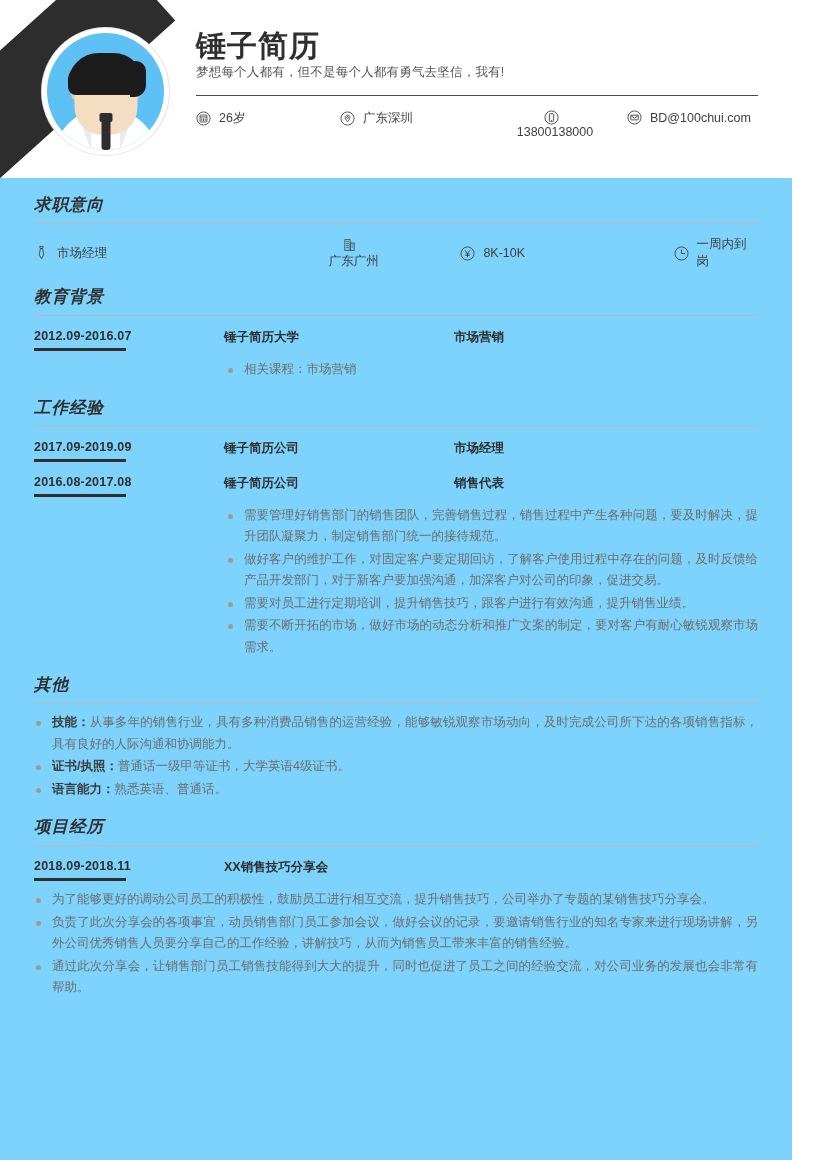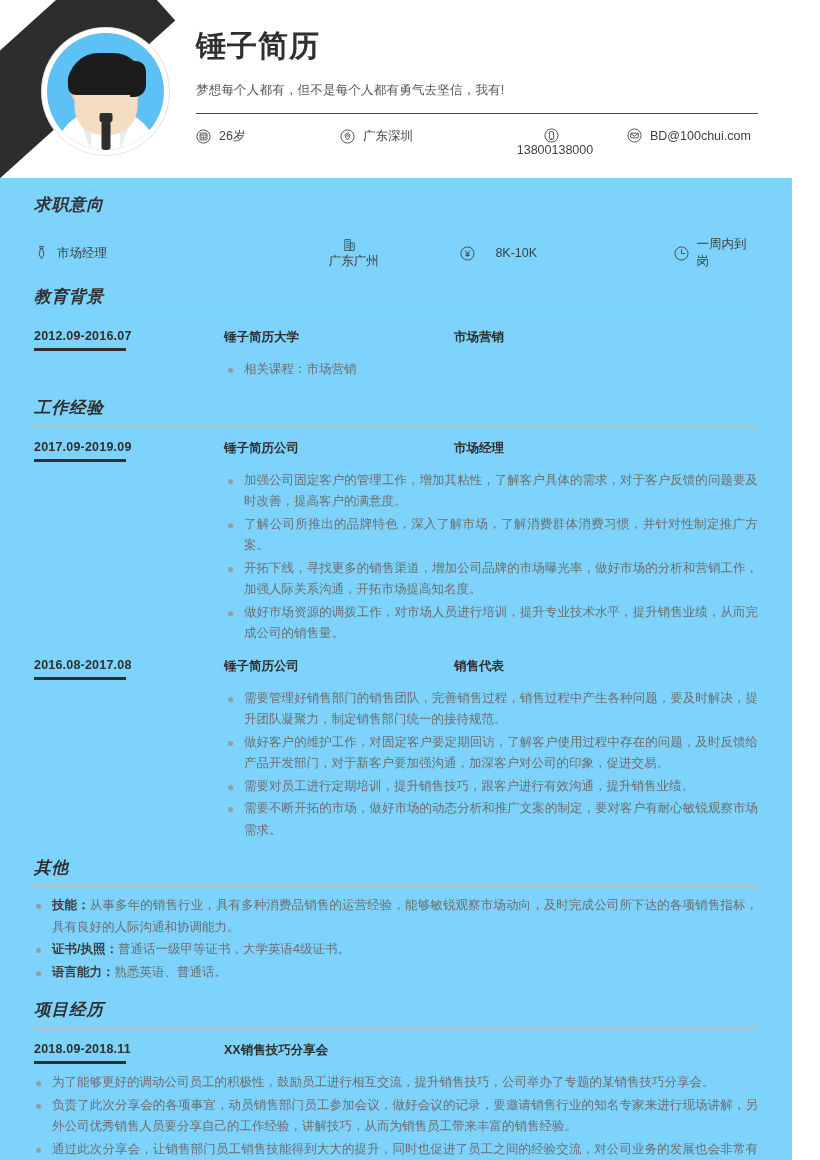--- a/index.html
+++ b/index.html
@@ -146,21 +146,20 @@
     right: 34px;
   }
   .hdr-name {
     font-size: 30px;
     font-weight: 700;
     color: #2f2f2f;
     letter-spacing: 1px;
     line-height: 1.2;
   }
   .hdr-slogan {
-    margin-top: 18px;
     font-size: 12.5px;
     color: #555555;
     letter-spacing: .2px;
   }
   .hdr-rule {
     margin-top: 14px;
     height: 1px;
     background: #4a4a4a;
     width: 100%;
   }
@@ -274,21 +273,21 @@
   }
   .intent {
     display: flex;
     align-items: center;
     font-size: 12.5px;
     color: #3f3f3f;
   }
   .intent .ii { margin-right: 8px; display: inline-flex; }
   .i-pos { width: 216px; }
   .i-city { width: 216px; flex-direction: column; }
-  .i-sal { width: 216px; gap: 12px; }
+  .i-sal { width: 216px; }
   .i-avail { width: auto; }
 
   svg { display: block; }
 </style>
 </head>
 <body>
 
 <div class="page">
 
   <div class="header">
@@ -456,26 +455,20 @@
       <div class="sec-line"></div>
 
       <div class="row-head">
         <div class="date">
           <div>2017.09-2019.09</div>
           <div class="date-u"></div>
         </div>
         <div class="org">锤子简历公司</div>
         <div class="role">市场经理</div>
       </div>
-      <ul class="bullets indent">
-        <li>加强公司固定客户的管理工作，增加其粘性，了解客户具体的需求，对于客户反馈的问题要及时改善，提高客户的满意度。</li>
-        <li>了解公司所推出的品牌特色，深入了解市场，了解消费群体消费习惯，并针对性制定推广方案。</li>
-        <li>开拓下线，寻找更多的销售渠道，增加公司品牌的市场曝光率，做好市场的分析和营销工作，加强人际关系沟通，开拓市场提高知名度。</li>
-        <li>做好市场资源的调拨工作，对市场人员进行培训，提升专业技术水平，提升销售业绩，从而完成公司的销售量。</li>
-      </ul>
 
       <div class="row-head">
         <div class="date">
           <div>2016.08-2017.08</div>
           <div class="date-u"></div>
         </div>
         <div class="org">锤子简历公司</div>
         <div class="role">销售代表</div>
       </div>
       <ul class="bullets indent">

